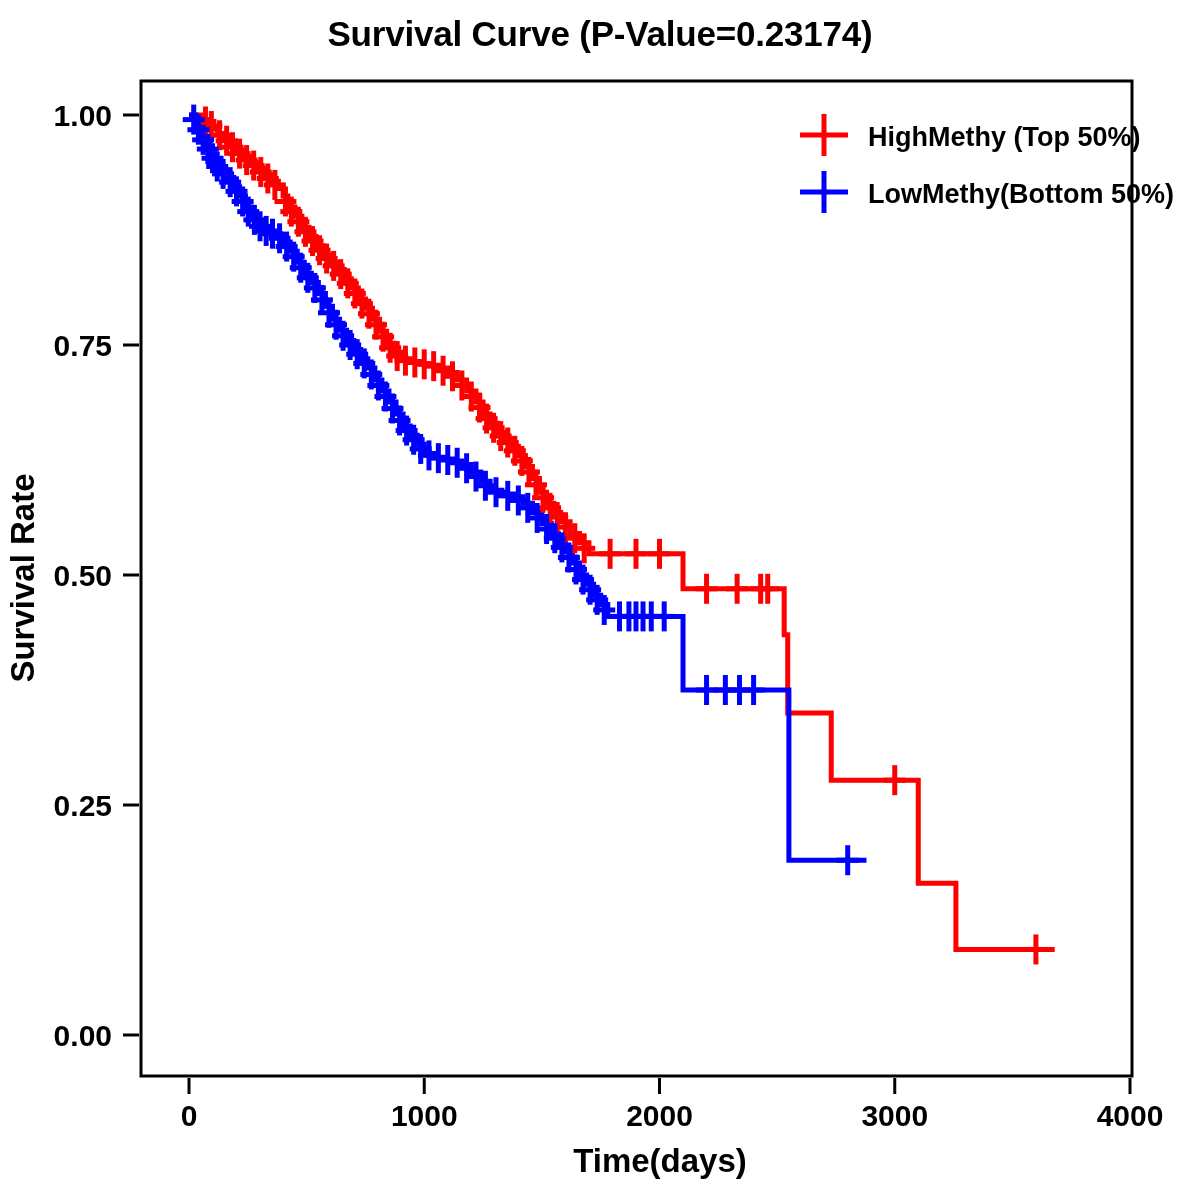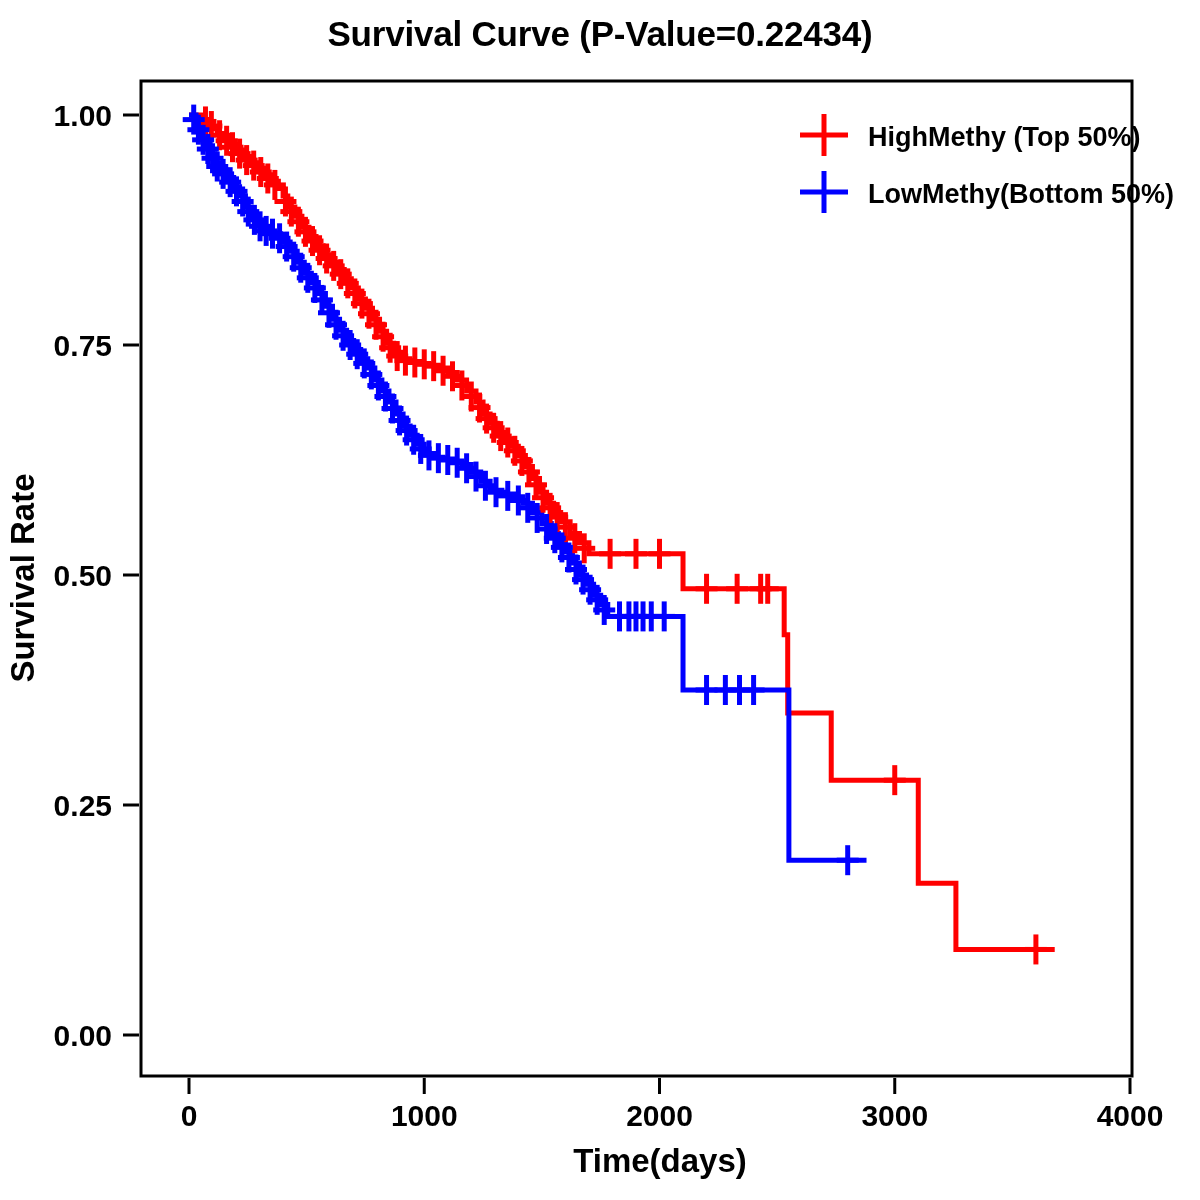--- a/index.html
+++ b/index.html
@@ -67,21 +67,21 @@
   .censor-mark {
     stroke-width: 5;
     stroke-linecap: butt;
   }
 </style>
 </head>
 <body>
 
 <div id="page">
 
-  <div id="chart-title">Survival Curve (P-Value=0.22434)</div>
+  <div id="chart-title">Survival Curve (P-Value=0.23174)</div>
 
   <svg id="plot-svg" width="1200" height="1200">
 
     <rect id="panel-bg" x="141" y="81" width="991" height="995" fill="#ffffff"></rect>
 
     <g id="series-layer">
         <path d="M 189.00 115.00 L 203.12 115.00 L 203.12 119.60 L 207.82 119.60 L 207.82 124.20 L 212.53 124.20 L 212.53 128.80 L 217.23 128.80 L 217.23 133.40 L 224.29 133.40 L 224.29 138.00 L 230.17 138.00 L 230.17 144.44 L 236.05 144.44 L 236.05 149.96 L 243.11 149.96 L 243.11 156.40 L 250.16 156.40 L 250.16 162.84 L 257.22 162.84 L 257.22 168.36 L 264.28 168.36 L 264.28 174.80 L 271.34 174.80 L 271.34 181.24 L 278.39 181.24 L 278.39 188.60 L 283.10 188.60 L 283.10 195.96 L 287.81 195.96 L 287.81 207.00 L 294.86 207.00 L 294.86 216.20 L 301.92 216.20 L 301.92 227.24 L 308.98 227.24 L 308.98 236.44 L 316.03 236.44 L 316.03 245.64 L 323.09 245.64 L 323.09 254.84 L 330.15 254.84 L 330.15 262.20 L 337.21 262.20 L 337.21 269.56 L 344.26 269.56 L 344.26 278.76 L 351.32 278.76 L 351.32 287.96 L 358.38 287.96 L 358.38 299.00 L 365.44 299.00 L 365.44 308.20 L 372.50 308.20 L 372.50 319.24 L 379.55 319.24 L 379.55 331.20 L 386.61 331.20 L 386.61 343.16 L 393.67 343.16 L 393.67 352.36 L 400.73 352.36 L 400.73 358.80 L 410.13 358.80 L 410.13 361.56 L 419.54 361.56 L 419.54 363.40 L 428.96 363.40 L 428.96 365.24 L 438.37 365.24 L 438.37 368.00 L 447.77 368.00 L 447.77 372.60 L 457.19 372.60 L 457.19 379.96 L 466.60 379.96 L 466.60 391.00 L 476.00 391.00 L 476.00 402.04 L 483.06 402.04 L 483.06 414.00 L 490.12 414.00 L 490.12 423.20 L 497.18 423.20 L 497.18 432.40 L 504.24 432.40 L 504.24 438.84 L 511.29 438.84 L 511.29 446.20 L 518.35 446.20 L 518.35 455.40 L 525.41 455.40 L 525.41 466.44 L 532.46 466.44 L 532.46 478.40 L 539.52 478.40 L 539.52 492.20 L 546.58 492.20 L 546.58 503.24 L 553.64 503.24 L 553.64 512.44 L 560.69 512.44 L 560.69 521.64 L 570.11 521.64 L 570.11 533.60 L 579.51 533.60 L 579.51 542.80 L 588.92 542.80 L 588.92 553.84 L 680.67 553.84 L 680.67 553.84 L 683.02 553.84 L 683.02 588.80 L 781.83 588.80 L 781.83 588.80 L 784.18 588.80 L 784.18 634.80 L 787.71 634.80 L 787.71 713.00 L 828.88 713.00 L 828.88 713.00 L 831.23 713.00 L 831.23 780.16 L 915.92 780.16 L 915.92 780.16 L 918.27 780.16 L 918.27 883.20 L 953.56 883.20 L 953.56 883.20 L 955.91 883.20 L 955.91 949.44 L 1054.72 949.44 L 1054.72 949.44" class="km-step" stroke="#FF0000"></path>
         <path d="M 189.00 115.00 L 196.06 115.00 L 196.06 124.20 L 200.76 124.20 L 200.76 135.24 L 205.47 135.24 L 205.47 144.44 L 210.17 144.44 L 210.17 153.64 L 214.88 153.64 L 214.88 162.84 L 219.58 162.84 L 219.58 170.20 L 226.64 170.20 L 226.64 177.56 L 233.70 177.56 L 233.70 186.76 L 239.58 186.76 L 239.58 195.96 L 245.46 195.96 L 245.46 207.00 L 251.34 207.00 L 251.34 216.20 L 257.22 216.20 L 257.22 223.56 L 263.10 223.56 L 263.10 229.08 L 268.99 229.08 L 268.99 232.76 L 276.04 232.76 L 276.04 234.60 L 283.10 234.60 L 283.10 241.96 L 290.16 241.96 L 290.16 251.16 L 297.22 251.16 L 297.22 262.20 L 304.27 262.20 L 304.27 273.24 L 311.33 273.24 L 311.33 282.44 L 318.39 282.44 L 318.39 293.48 L 325.44 293.48 L 325.44 306.36 L 332.50 306.36 L 332.50 319.24 L 339.56 319.24 L 339.56 330.28 L 346.62 330.28 L 346.62 340.40 L 353.68 340.40 L 353.68 349.60 L 360.73 349.60 L 360.73 358.80 L 367.79 358.80 L 367.79 368.00 L 374.85 368.00 L 374.85 379.96 L 381.90 379.96 L 381.90 391.00 L 388.96 391.00 L 388.96 402.04 L 396.02 402.04 L 396.02 414.00 L 403.08 414.00 L 403.08 425.96 L 410.13 425.96 L 410.13 435.16 L 417.19 435.16 L 417.19 444.36 L 424.25 444.36 L 424.25 453.56 L 433.66 453.56 L 433.66 457.24 L 443.07 457.24 L 443.07 459.08 L 452.48 459.08 L 452.48 460.92 L 461.89 460.92 L 461.89 464.60 L 471.30 464.60 L 471.30 471.96 L 480.71 471.96 L 480.71 481.16 L 490.12 481.16 L 490.12 490.36 L 501.88 490.36 L 501.88 494.04 L 513.64 494.04 L 513.64 496.80 L 523.06 496.80 L 523.06 503.24 L 532.46 503.24 L 532.46 512.44 L 541.88 512.44 L 541.88 523.48 L 551.29 523.48 L 551.29 533.60 L 558.34 533.60 L 558.34 542.80 L 565.40 542.80 L 565.40 552.00 L 572.46 552.00 L 572.46 563.04 L 579.51 563.04 L 579.51 575.00 L 586.57 575.00 L 586.57 584.20 L 593.63 584.20 L 593.63 595.24 L 600.69 595.24 L 600.69 604.44 L 607.75 604.44 L 607.75 616.40 L 680.67 616.40 L 680.67 616.40 L 683.02 616.40 L 683.02 690.00 L 786.53 690.00 L 786.53 690.00 L 788.89 690.00 L 788.89 860.20 L 866.52 860.20 L 866.52 860.20" class="km-step" stroke="#0000FF"></path>
       </g>
 

